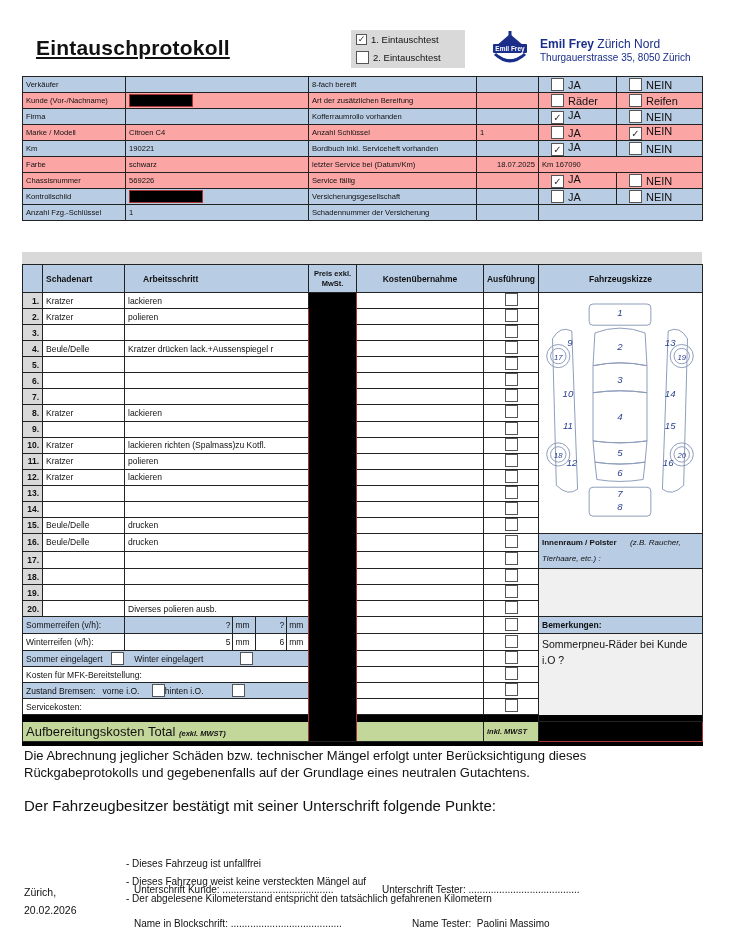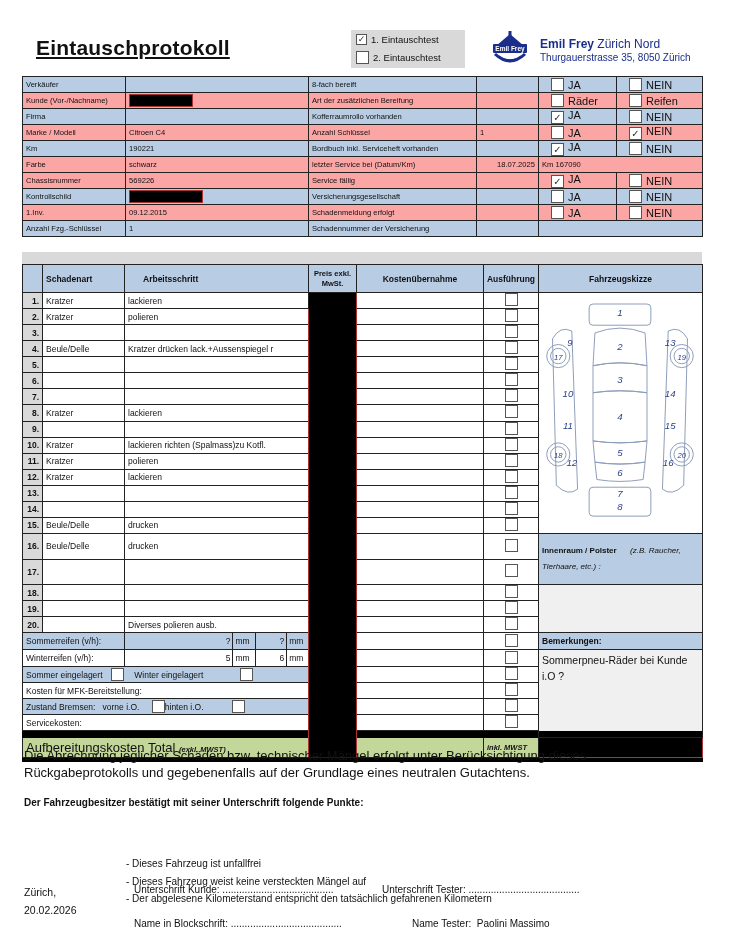--- a/index.html
+++ b/index.html
@@ -29,35 +29,35 @@
   .gapbar { left: 22px; top: 252px; width: 680px; height: 12px; background: #d9d9d9; }
 
   .dmg { position: absolute; left: 22px; top: 264px; width: 680px; font-size: 8.5px; table-layout: fixed; }
   .dmg th { background: #b8cce4; border: 1px solid #222; font-weight: bold; height: 28px; font-size: 8.5px; }
   .dmg td { border: 1px solid #222; height: 16px; padding: 0 3px; white-space: nowrap; overflow: hidden; background: #fff; }
   .dmg td.num { background: #d9d9d9; text-align: right; font-weight: bold; padding-right: 3px; }
   .dmg td.price { background: #000; border-left: 1px solid #a33; border-right: 1px solid #a33; }
   .dmg td.exec { text-align: center; }
   .dmg td.exec .cb { margin: 0; }
   .dmg td.sketch { padding: 0; vertical-align: top; background: #fff; }
-  .dmg td.inner-head { background: #b8cce4; font-size: 8px; vertical-align: top; white-space: normal; line-height: 16px; padding: 9px 3px; }
+  .dmg td.inner-head { background: #b8cce4; font-size: 8px; vertical-align: top; white-space: normal; line-height: 16px; padding: 1px 3px; }
   .dmg td.inner-body { background: #f0f0f0; }
   .dmg td.remarks-head { background: #b8cce4; font-weight: bold; font-size: 8.5px; }
   .dmg td.remarks-body { background: #f0f0f0; vertical-align: top; font-size: 10.5px; white-space: normal; line-height: 16px; padding: 2px 3px; }
   .dmg tr.blue td.lbl { background: #b8cce4; }
   .dmg tr.sep td { background: #000; height: 7px; border-color: #000; }
   .dmg tr.total td { background: #c4d79b; height: 20px; }
   .dmg tr.total td.totlabel { font-size: 13px; }
   .dmg tr.total td.totlabel i { font-size: 7.5px; font-weight: bold; }
   .dmg tr.total td.inkl { font-size: 7.5px; font-style: italic; font-weight: bold; }
   .dmg tr.total td.blk { background: #000; border: 1px solid #a33; }
   .dmg tr.bottom td { background: #000; height: 4px; border-color: #000; }
 
   .note { left: 24px; top: 747px; font-size: 13px; line-height: 17px; width: 650px; }
-  .confirm { left: 24px; top: 797px; font-size: 10px; font-weight: bold; }
+  .confirm { left: 24px; top: 797px; font-size: 15px; font-weight: normal; }
   .bullets { left: 126px; top: 815px; font-size: 10px; line-height: 17.5px; margin-top: 40px; }
   .place { left: 24px; top: 883px; font-size: 10.5px; line-height: 18px; }
   .sig { font-size: 10px; }
 </style>
 </head>
 <body>
 
 <div class="abs title">Eintauschprotokoll</div>
 
 <div class="abs testbox">
@@ -148,28 +148,20 @@
       <td>569226</td>
       <td>Service fällig</td>
       <td></td>
       <td class="ja"><span class="cb big">✓</span><span>JA</span></td>
       <td class="nein"><span class="cb big"></span><span>NEIN</span></td>
     </tr>
     <tr class="blue">
       <td>Kontrollschild</td>
       <td><span class="redact" style="width:74px"></span></td>
       <td>Versicherungsgesellschaft</td>
-      <td></td>
-      <td class="ja"><span class="cb big"></span><span>JA</span></td>
-      <td class="nein"><span class="cb big"></span><span>NEIN</span></td>
-    </tr>
-    <tr class="white">
-      <td>1.Inv.</td>
-      <td>09.12.2015</td>
-      <td>Schadenmeldung erfolgt</td>
       <td></td>
       <td class="ja"><span class="cb big"></span><span>JA</span></td>
       <td class="nein"><span class="cb big"></span><span>NEIN</span></td>
     </tr>
     <tr class="blue">
       <td>Anzahl Fzg.-Schlüssel</td>
       <td>1</td>
       <td>Schadennummer der Versicherung</td>
       <td></td>
       <td colspan="2"></td>

